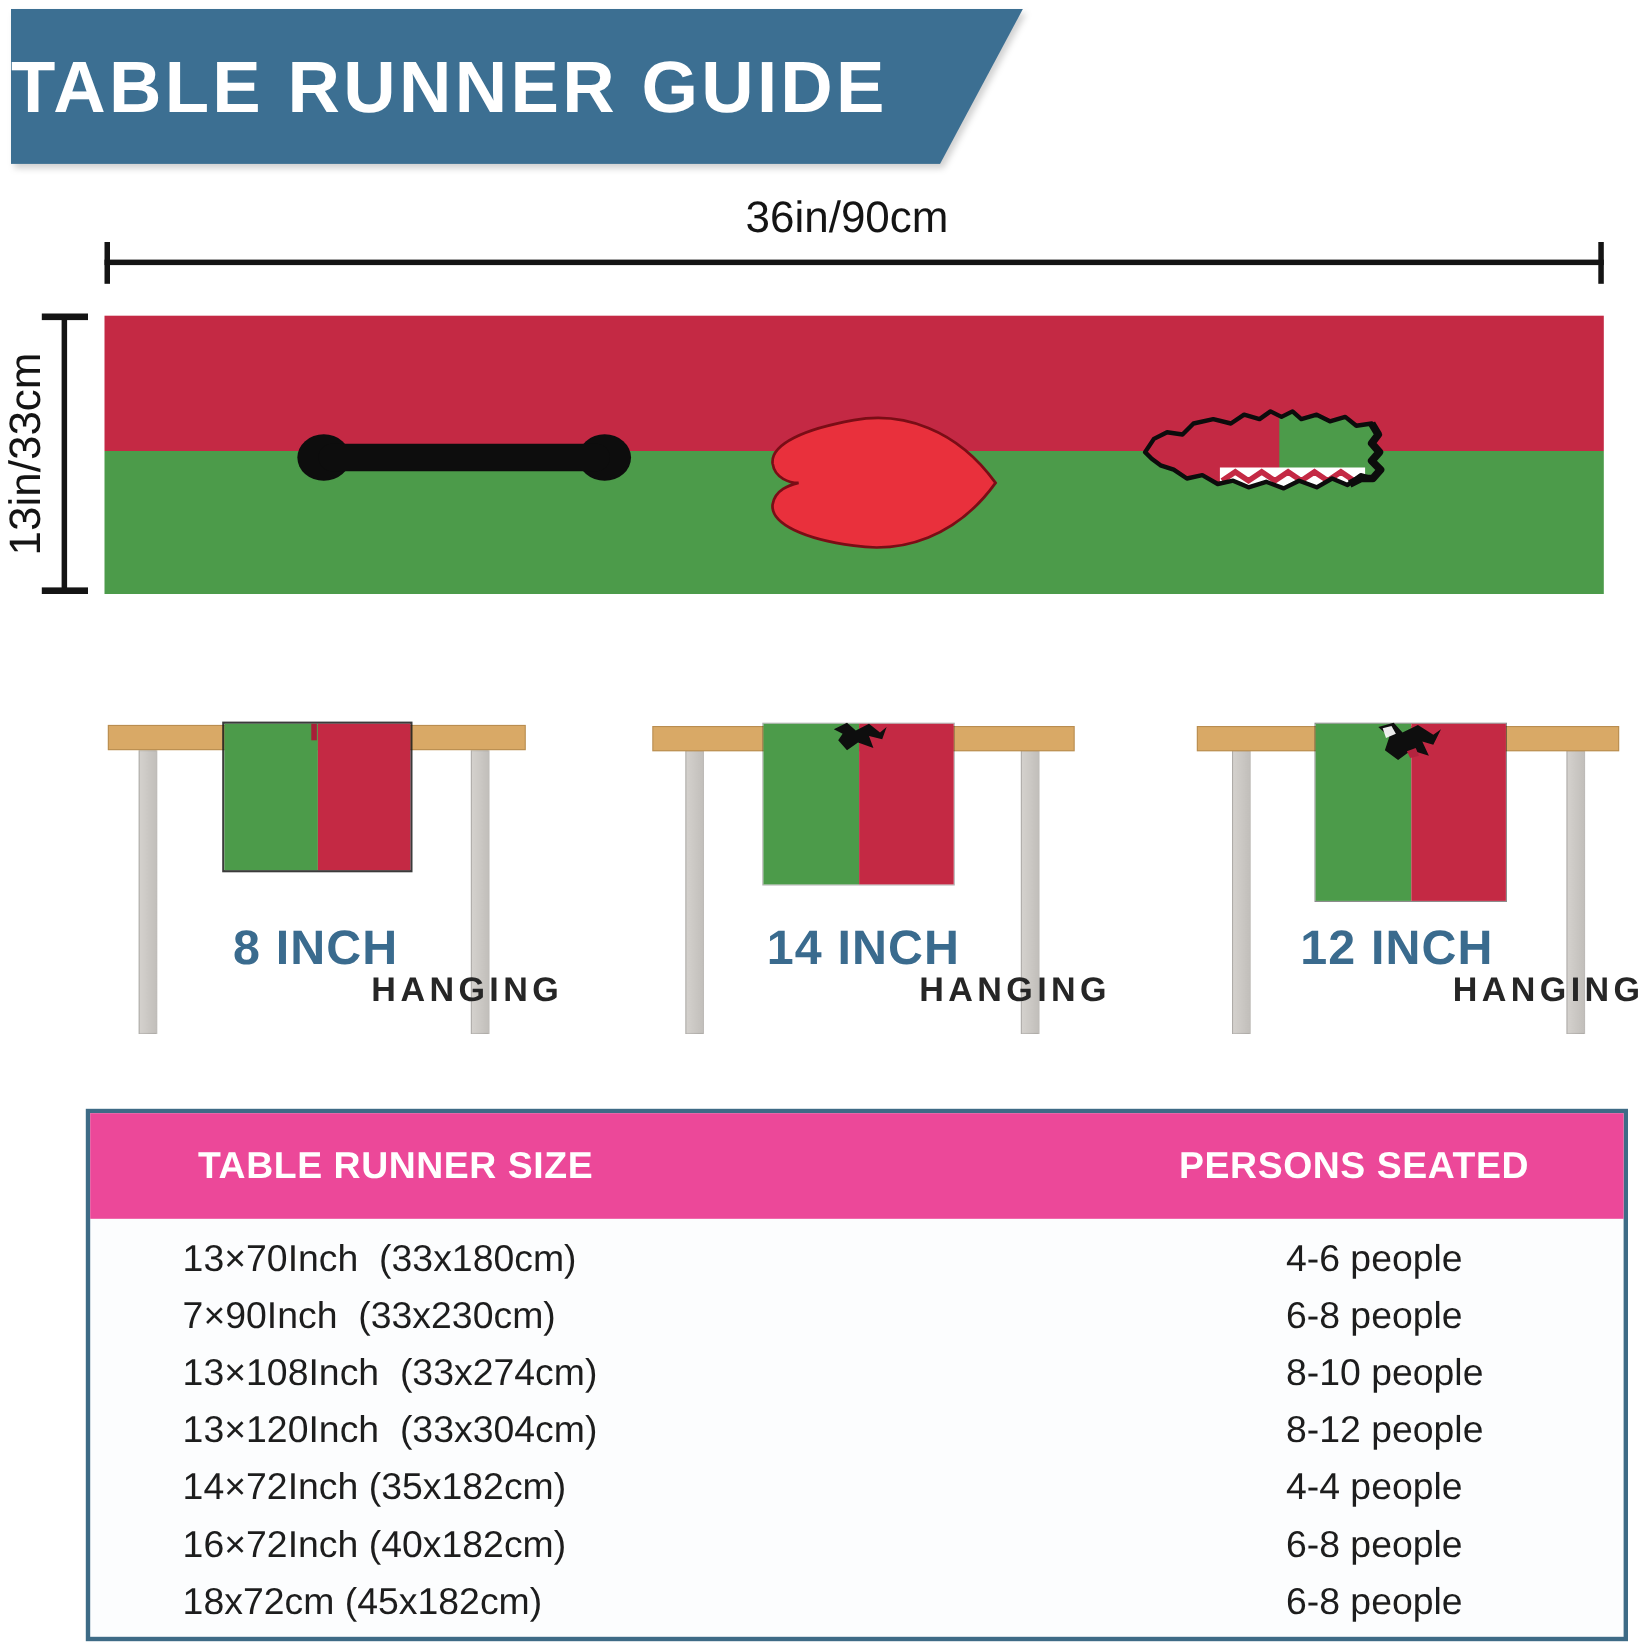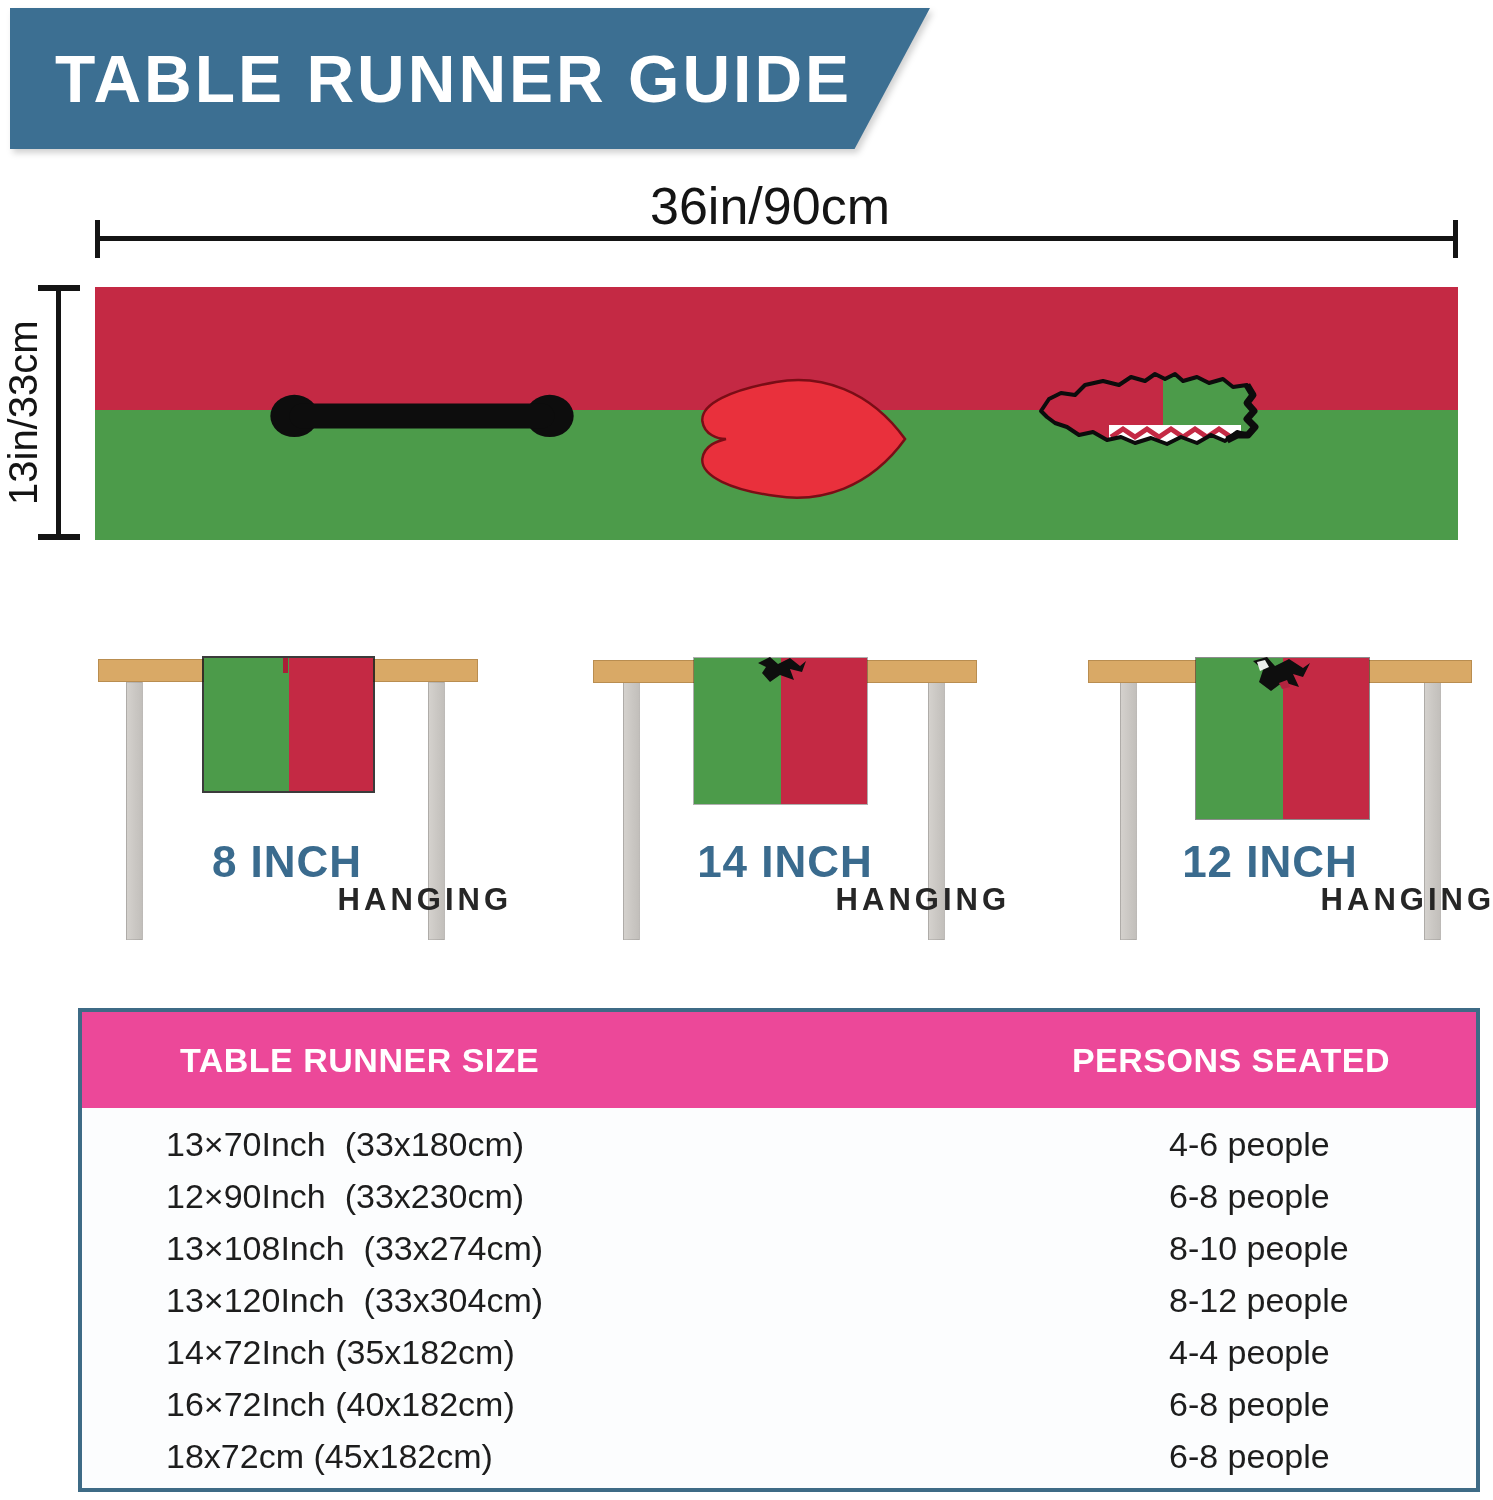--- a/index.html
+++ b/index.html
@@ -7,28 +7,28 @@
   body { font-family:"Liberation Sans", sans-serif; }
   #canvas { position:relative; width:1493px; height:1500px; background:#ffffff; overflow:hidden; }
 
   
   .banner-wrap { position:absolute; left:10px; top:8px; width:920px; height:141px;
                  filter:drop-shadow(3px 4px 3px rgba(0,0,0,0.18)); }
   .banner { width:100%; height:100%; background:#3c6f92;
             clip-path:polygon(0 0, 100% 0, 91.8% 100%, 0 100%);
             display:flex; align-items:center; }
   .banner-title { color:#ffffff; font-size:66px; font-weight:bold; letter-spacing:3px;
-                  padding-left:45px; white-space:nowrap; }
+                  white-space:nowrap; }
 
   
   .h-line { position:absolute; left:95px; top:236px; width:1363px; height:5px; background:#141414; }
   .h-tick { position:absolute; top:220px; width:5px; height:38px; background:#141414; }
   .h-tick.left { left:95px; } .h-tick.right { left:1453px; }
   .h-label { position:absolute; left:600px; top:176px; width:340px; text-align:center;
-             font-size:52px; color:#141414; }
+             font-size:40px; color:#141414; }
   .v-line { position:absolute; left:56px; top:287px; width:5px; height:253px; background:#141414; }
   .v-tick { position:absolute; left:38px; width:42px; height:6px; background:#141414; }
   .v-tick.top { top:285px; } .v-tick.bottom { top:534px; }
   .v-label { position:absolute; left:-66px; top:392px; width:180px; height:46px;
              transform:rotate(-90deg); text-align:center; font-size:40px; color:#141414; }
 
   
   .runner { position:absolute; left:95px; top:287px; width:1363px; height:253px; }
   .runner .half-red { width:100%; height:123px; background:#c42944; }
   .runner .half-green { width:100%; height:130px; background:#4c9b4a; }
@@ -187,21 +187,21 @@
     <div class="st-header">
       <span>TABLE RUNNER SIZE</span>
       <span>PERSONS SEATED</span>
     </div>
     <div class="st-body">
       <div class="trow">
         <span class="cell-size">13×70Inch  (33x180cm)</span>
         <span class="cell-persons">4-6 people</span>
       </div>
       <div class="trow">
-        <span class="cell-size">12×90Inch  (33x230cm)</span>
+        <span class="cell-size">7×90Inch  (33x230cm)</span>
         <span class="cell-persons">6-8 people</span>
       </div>
       <div class="trow">
         <span class="cell-size">13×108Inch  (33x274cm)</span>
         <span class="cell-persons">8-10 people</span>
       </div>
       <div class="trow">
         <span class="cell-size">13×120Inch  (33x304cm)</span>
         <span class="cell-persons">8-12 people</span>
       </div>

